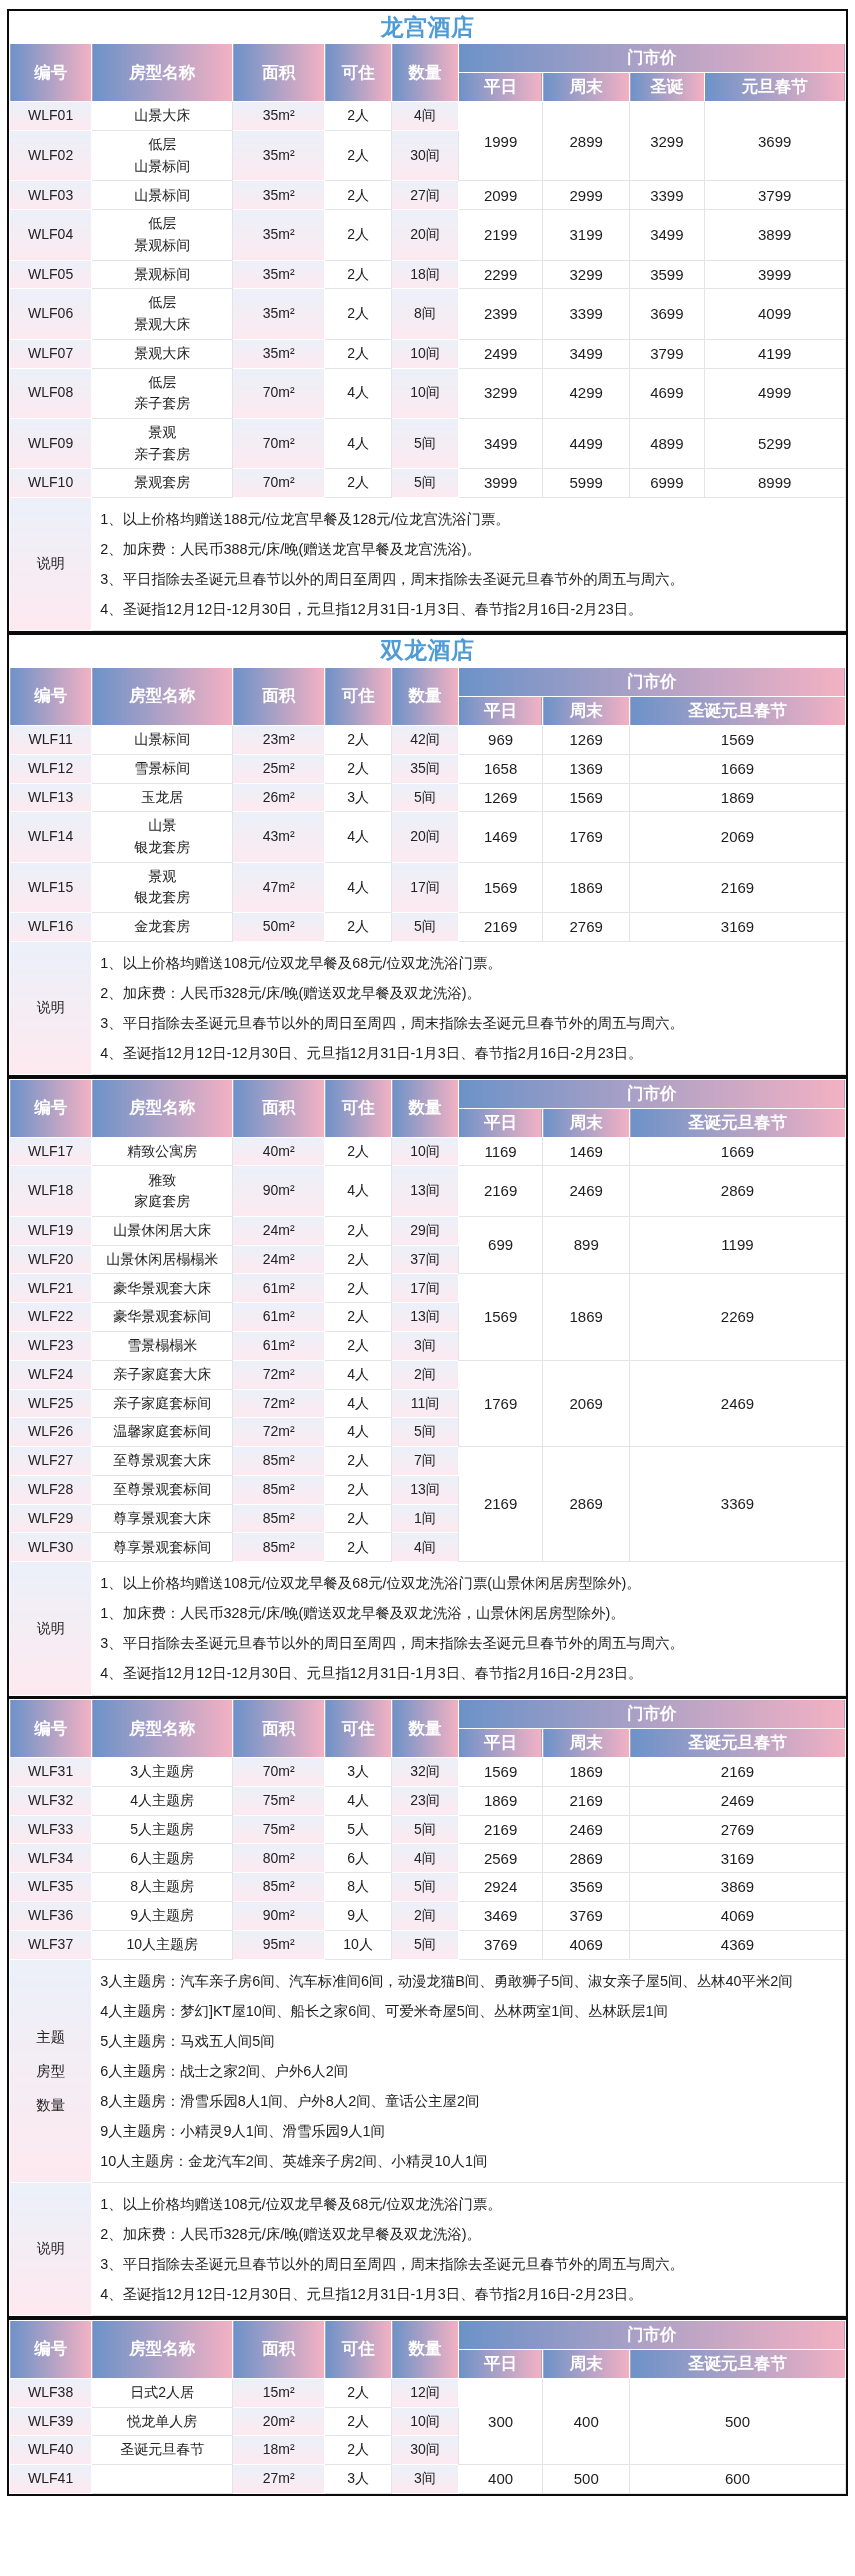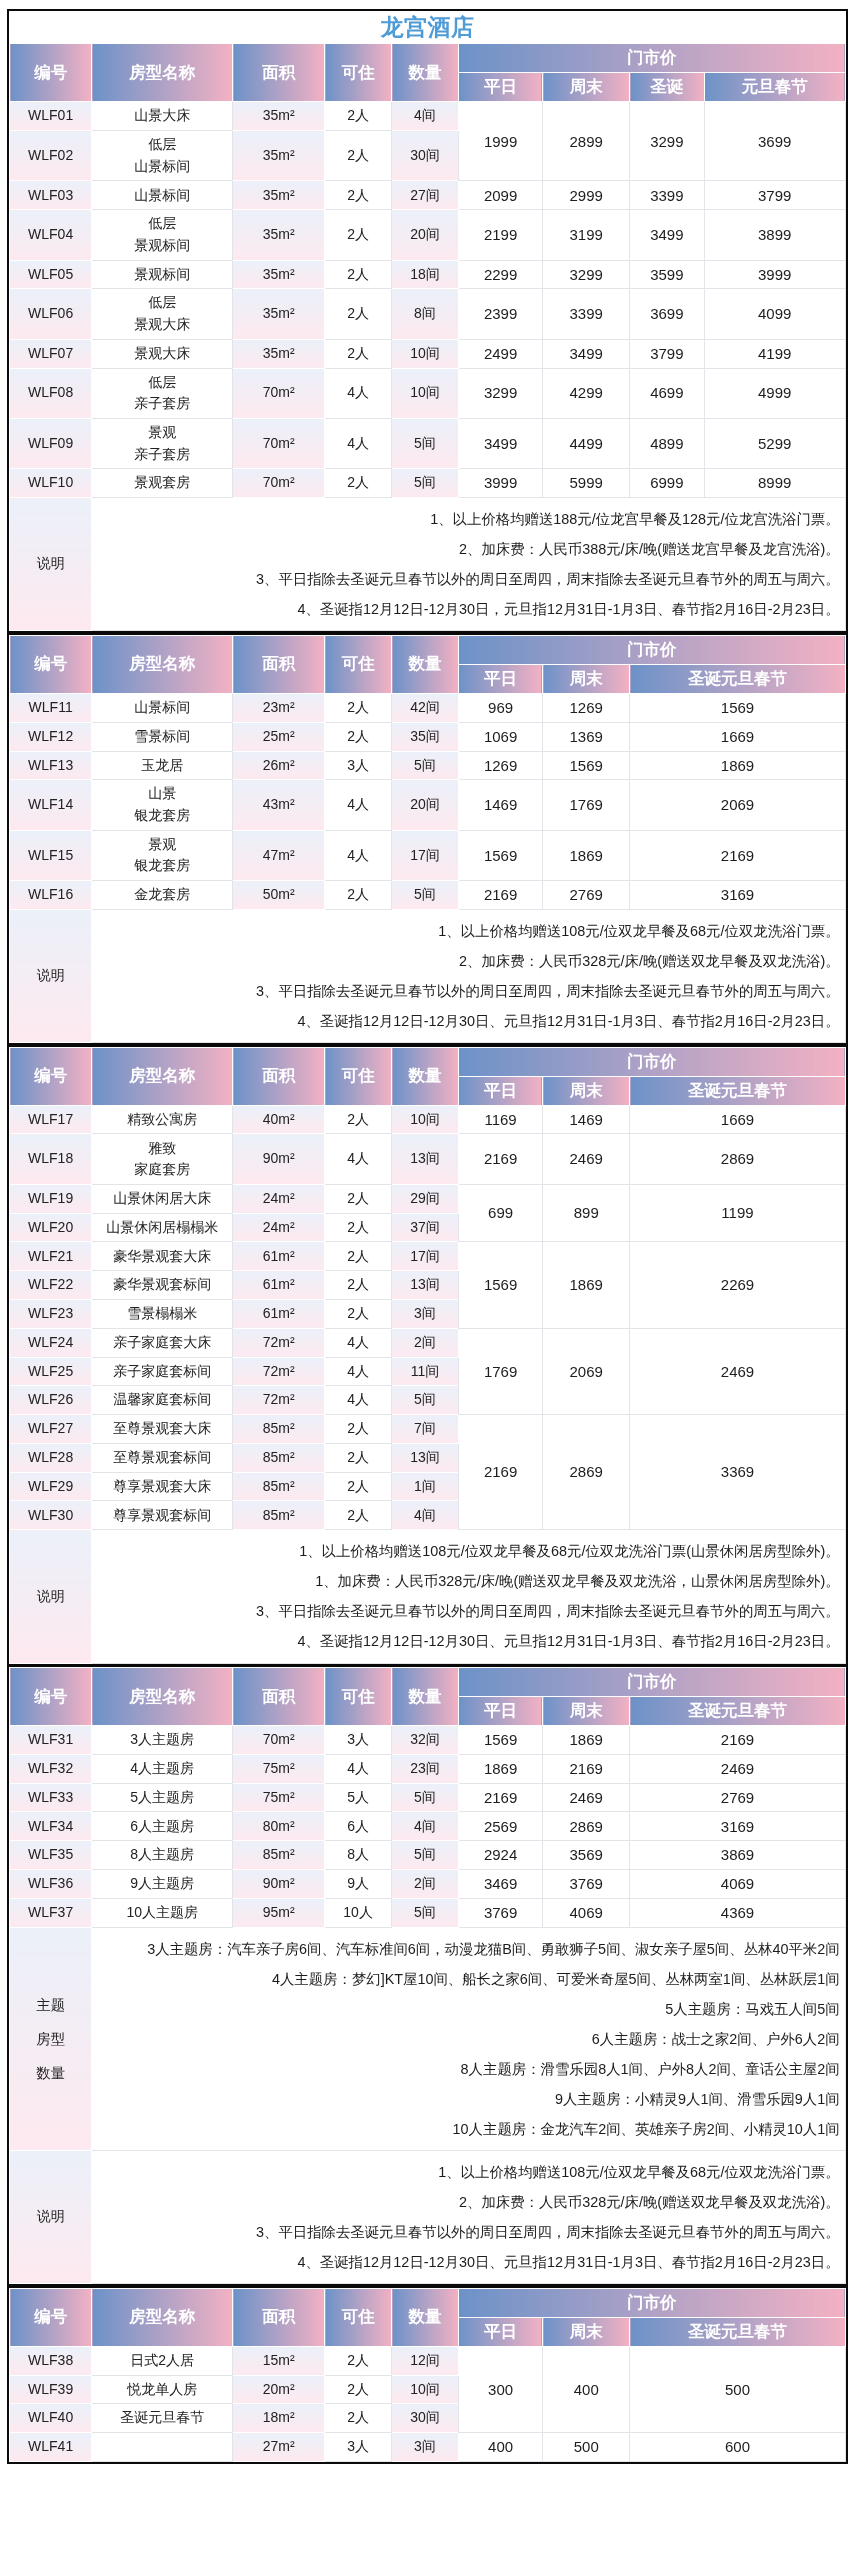--- a/index.html
+++ b/index.html
@@ -34,21 +34,21 @@
     line-height: 21.6px; padding: 3.1px 4.1px; height: 28px;
     word-break: break-all;
   }
   td.grad {
     background: linear-gradient(180deg, var(--cell_gradient_top,#EBF0F9) 0%, var(--cell_gradient_bottom,#FDE9EF) 100%);
     border: 1.5px solid #fff;
   }
   td.plain { background: #fff; border: 0.5px solid #E3E3EA; }
   td.price { font-size: 15px; color: #1d1d1f; }
   td.notes { text-align: left; padding: 6.2px 5.2px 6.2px 8.2px; }
-  td.notes div { line-height: 30px; font-size: 14.4px; color: #1c1c1c; text-align: right; }
+  td.notes div { line-height: 30px; font-size: 14.4px; color: #1c1c1c; text-align: left; }
   td.stackedlabel div { line-height: 34px; font-size: 14.4px; }
 </style>
 </head>
 <body>
 
 <div id="sections-root">
     <div class="section">
       <div class="sec-title">龙宫酒店</div>
       <table class="rates">
         <colgroup>
@@ -216,20 +216,21 @@
               <div>1、以上价格均赠送188元/位龙宫早餐及128元/位龙宫洗浴门票。</div>
               <div>2、加床费：人民币388元/床/晚(赠送龙宫早餐及龙宫洗浴)。</div>
               <div>3、平日指除去圣诞元旦春节以外的周日至周四，周末指除去圣诞元旦春节外的周五与周六。</div>
               <div>4、圣诞指12月12日-12月30日，元旦指12月31日-1月3日、春节指2月16日-2月23日。</div>
             </td>
           </tr>
         </tbody>
       </table>
     </div>
     <div class="section">
+      <div class="sec-title">双龙酒店</div>
       <table class="rates">
         <colgroup>
           <col style="width: 9.8%;">
           <col style="width: 16.9%;">
           <col style="width: 11%;">
           <col style="width: 8%;">
           <col style="width: 8%;">
           <col style="width: 10.1%;">
           <col style="width: 10.4%;">
           <col style="width: 25.8%;">
@@ -263,21 +264,21 @@
             <td class="plain price">1569</td>
           </tr>
           <tr>
             <td class="grad">WLF12</td>
             <td class="plain">
               <div>雪景标间</div>
             </td>
             <td class="grad">25m²</td>
             <td class="plain">2人</td>
             <td class="grad">35间</td>
-            <td class="plain price">1069</td>
+            <td class="plain price">1658</td>
             <td class="plain price">1369</td>
             <td class="plain price">1669</td>
           </tr>
           <tr>
             <td class="grad">WLF13</td>
             <td class="plain">
               <div>玉龙居</div>
             </td>
             <td class="grad">26m²</td>
             <td class="plain">3人</td>

